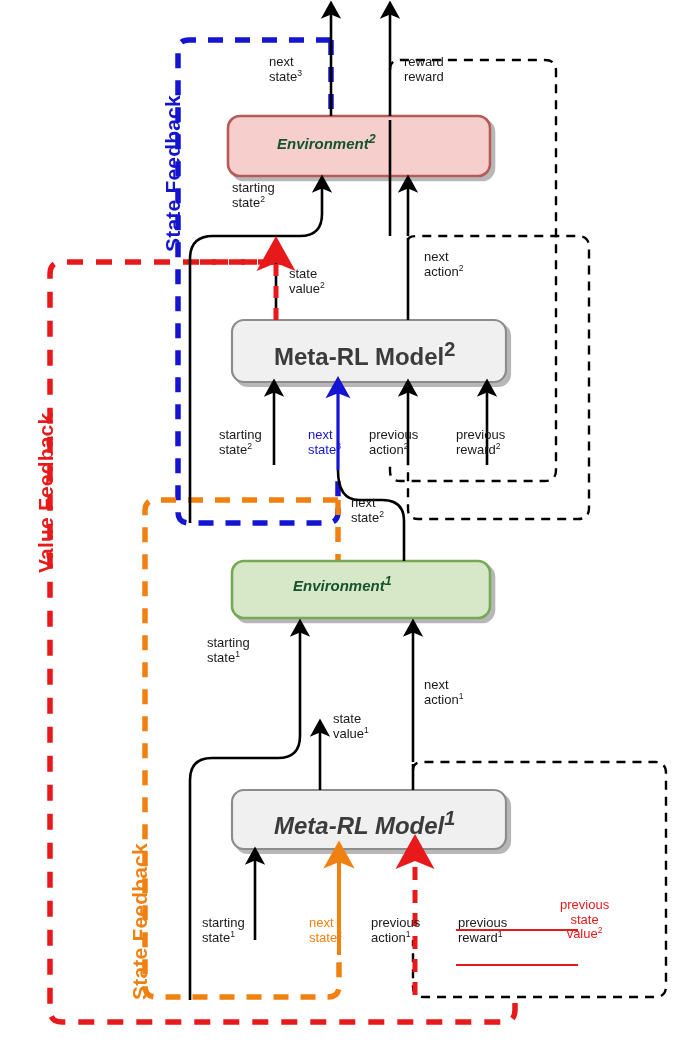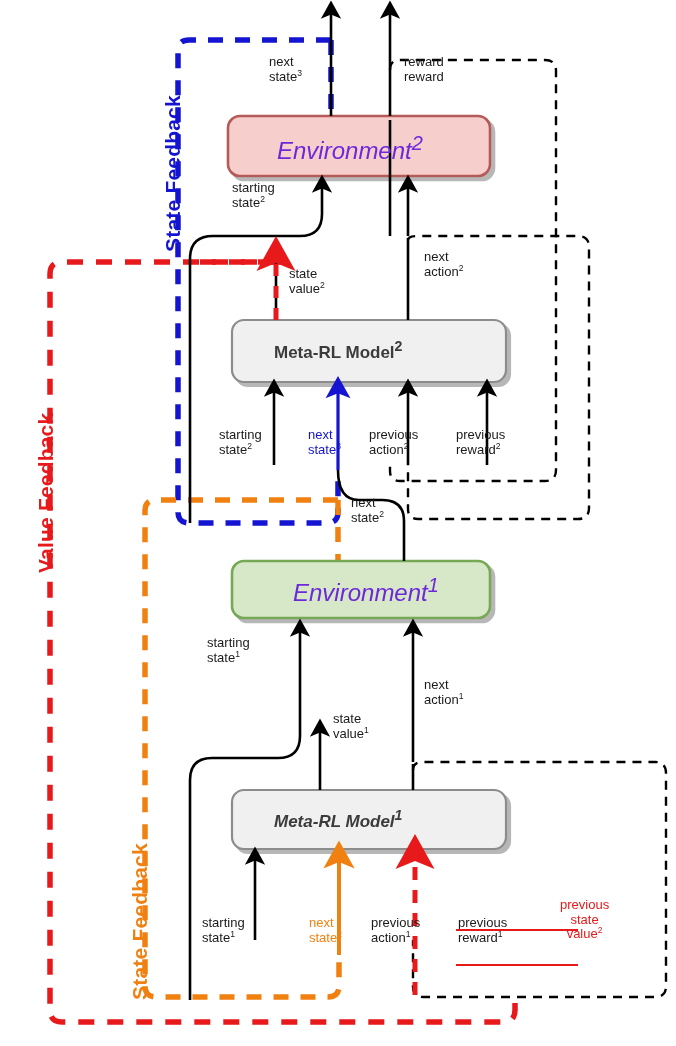--- a/index.html
+++ b/index.html
@@ -4,23 +4,23 @@
 <style>
   html,body{margin:0;padding:0;background:#ffffff;}
   body{width:676px;height:1046px;overflow:hidden;
        font-family:"Liberation Sans","DejaVu Sans",sans-serif;}
   #stage{position:relative;width:676px;height:1046px;background:#fff;}
   svg{position:absolute;left:0;top:0;}
   .lbl{position:absolute;font-family:Liberation Sans, sans-serif;
        font-size:13px;color:#1a1a1a;line-height:1.12;white-space:nowrap;}
   .lbl.ctr{text-align:center;}
   .lbl sup{font-size:0.66em;vertical-align:super;line-height:0;}
-  .box-title{position:absolute;font-size:24px;font-style:italic;color:#6d28d9;
-             white-space:nowrap;}
-  .model-title{position:absolute;font-size:17px;font-weight:bold;color:#3b3b3b;
+  .box-title{position:absolute;font-size:15px;font-style:italic;color:#14532d;
+             white-space:nowrap;font-weight:bold;}
+  .model-title{position:absolute;font-size:24px;font-weight:bold;color:#3b3b3b;
                white-space:nowrap;}
   .vlabel{position:absolute;font-weight:bold;font-size:21px;white-space:nowrap;
           transform-origin:0 0;transform:rotate(-90deg);letter-spacing:.2px;}
   .blue{color:#1414d2;}
   .orange{color:#f08010;}
   .red{color:#e8191b;}
   .strike{position:absolute;background:#e8191b;height:2px;}
 </style>
 </head>
 <body>

